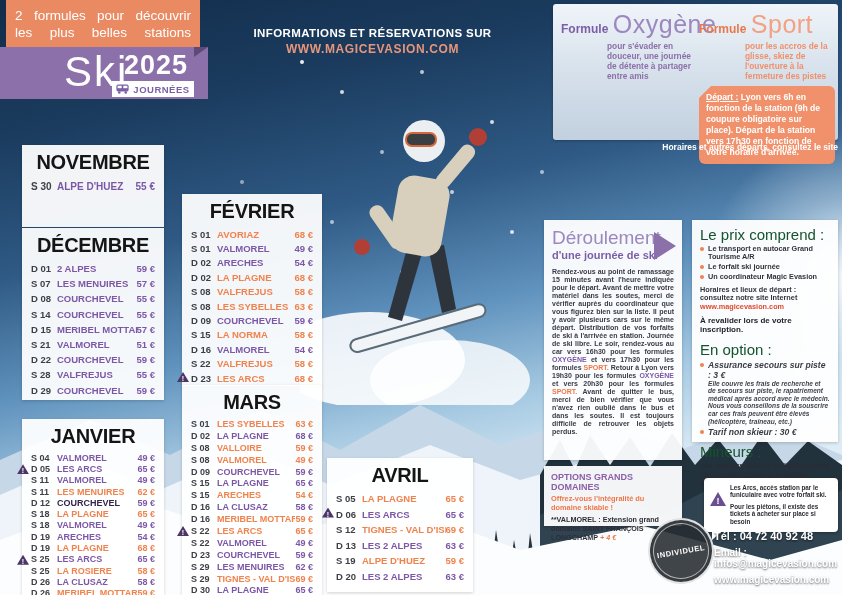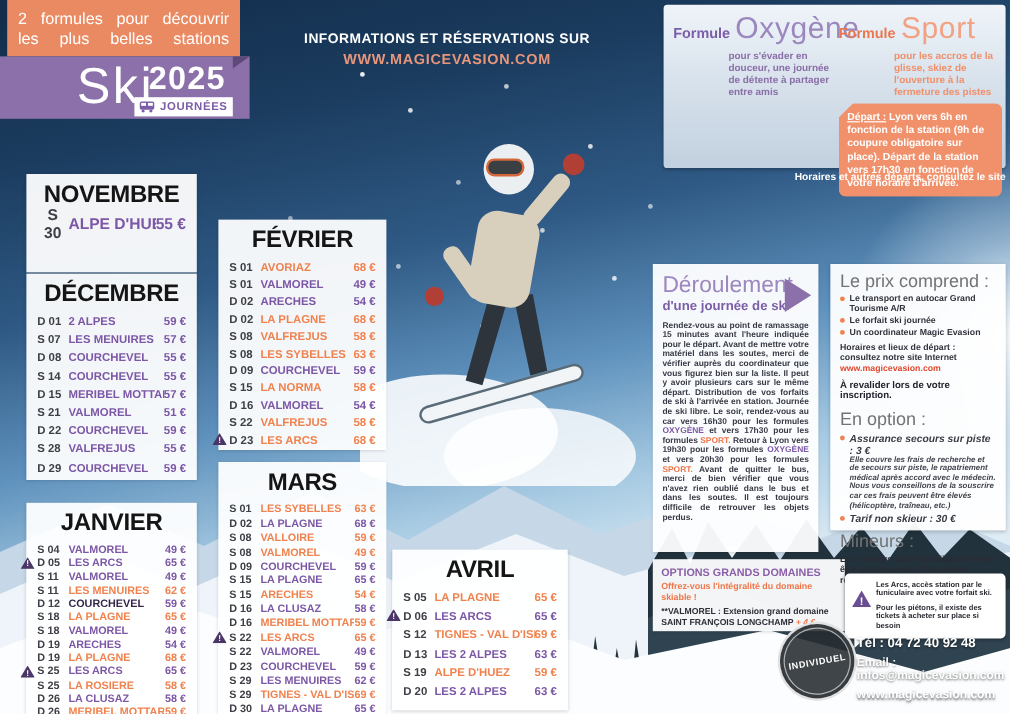--- a/index.html
+++ b/index.html
@@ -58,51 +58,51 @@
   .mrow .st{flex:1;white-space:nowrap;overflow:hidden;}
   .mrow .pr{flex:none;}
   .mrow.ox .st,.mrow.ox .pr{color:#7C57A6;}
   .mrow.sp .st,.mrow.sp .pr{color:#F0824E;}
   .mrow.dark .st{color:#35254B;} .mrow.dark .pr{color:#7C57A6;}
   .warn{position:absolute;left:-14px;top:1px;width:12px;height:10px;background:#4A3566;
     clip-path:polygon(50% 0,100% 100%,0 100%);color:#fff;font-size:7px;line-height:13px;text-align:center;font-weight:bold;}
   .m-nov{left:22px;top:145px;width:142px;height:82px;}
   .m-dec{left:22px;top:228px;width:142px;height:172px;}
   .m-jan{left:22px;top:419px;width:142px;height:176px;}
-  .m-fev{left:182px;top:183px;width:140px;height:192px;}
+  .m-fev{left:182px;top:194px;width:140px;height:192px;}
   .m-mar{left:182px;top:385px;width:140px;height:210px;}
   .m-avr{left:327px;top:458px;width:146px;height:134px;}
-  .m-nov .mrow{height:16px;font-size:13px;text-align:center;}
+  .m-nov .mrow{height:16px;font-size:10px;}
   .m-dec .mrow{height:15.2px;font-size:9.5px;}
   .m-jan .mrow{height:11.3px;font-size:9px;}
   .m-fev .mrow{height:14.4px;font-size:9.5px;}
   .m-mar .mrow{height:11.9px;font-size:9px;}
   .m-avr .mrow{height:15.5px;font-size:9.5px;}
 
   
   .dero{position:absolute;left:544px;top:220px;width:138px;height:240px;background:rgba(255,255,255,.95);
     box-shadow:0 1px 3px rgba(0,0,0,.2);padding:8px 8px;box-sizing:border-box;}
   .dero-t1{color:#9C87BE;font-size:19px;line-height:20px;}
   .dero-t2{color:#7B5EA7;font-size:11px;font-weight:bold;margin-top:1px;}
   .dero-arrow{position:absolute;right:6px;top:12px;width:0;height:0;border-left:22px solid #8C70A9;
     border-top:14px solid transparent;border-bottom:14px solid transparent;}
   .dero-body{margin:7px 0 0 0;font-size:7px;line-height:8px;color:#3a3a46;text-align:justify;font-weight:bold;}
   .seg.ox{color:#7C57A6;} .seg.sp{color:#F0764A;} .seg.link{color:#E04A2F;} .seg.spi{color:#F0764A;font-style:italic;}
 
   
-  .opts{position:absolute;left:544px;top:466px;width:160px;height:60px;background:rgba(255,255,255,.95);
+  .opts{position:absolute;left:544px;top:466px;width:138px;height:60px;background:rgba(255,255,255,.95);
     box-shadow:0 1px 3px rgba(0,0,0,.2);padding:6px 7px;box-sizing:border-box;}
   .opts-title{color:#8A5FA8;font-weight:bold;font-size:9px;}
   .opts-sub{color:#F0764A;font-weight:bold;font-size:7.4px;margin-top:2px;}
   .opts-line{font-size:7.2px;line-height:9px;font-weight:bold;color:#2e2e38;margin-top:3px;}
 
   
   .rpanel{position:absolute;left:692px;top:220px;width:146px;height:222px;background:rgba(255,255,255,.95);
     box-shadow:0 1px 3px rgba(0,0,0,.2);padding:6px 8px;box-sizing:border-box;}
-  .rp-h{color:#737373;font-size:15px;line-height:17px;}
+  .rp-h{color:#14532d;font-size:15px;line-height:17px;}
   .bul{display:flex;font-size:7.3px;line-height:8.6px;font-weight:bold;color:#33333d;margin-top:1.5px;}
   .bdot{flex:none;width:4px;height:4px;border-radius:50%;background:#F0824E;margin:2px 4px 0 0;}
   .rp-small{font-size:7.3px;line-height:8.6px;font-weight:bold;color:#33333d;margin-top:4px;}
   .rp-reval{font-size:8px;font-weight:bold;color:#23232d;margin-top:4px;}
   .opt-item{display:flex;margin-top:2px;font-style:italic;}
   .opt-item .bdot{margin-top:3px;}
   .opt-t{font-size:8.6px;font-weight:bold;color:#3b3b45;}
   .opt-sub{font-size:6.6px;line-height:7.6px;font-weight:bold;color:#44444e;}
   .mineurs-txt{font-size:7.4px;line-height:8.8px;font-weight:bold;color:#2b2b35;margin-top:2px;}
 

